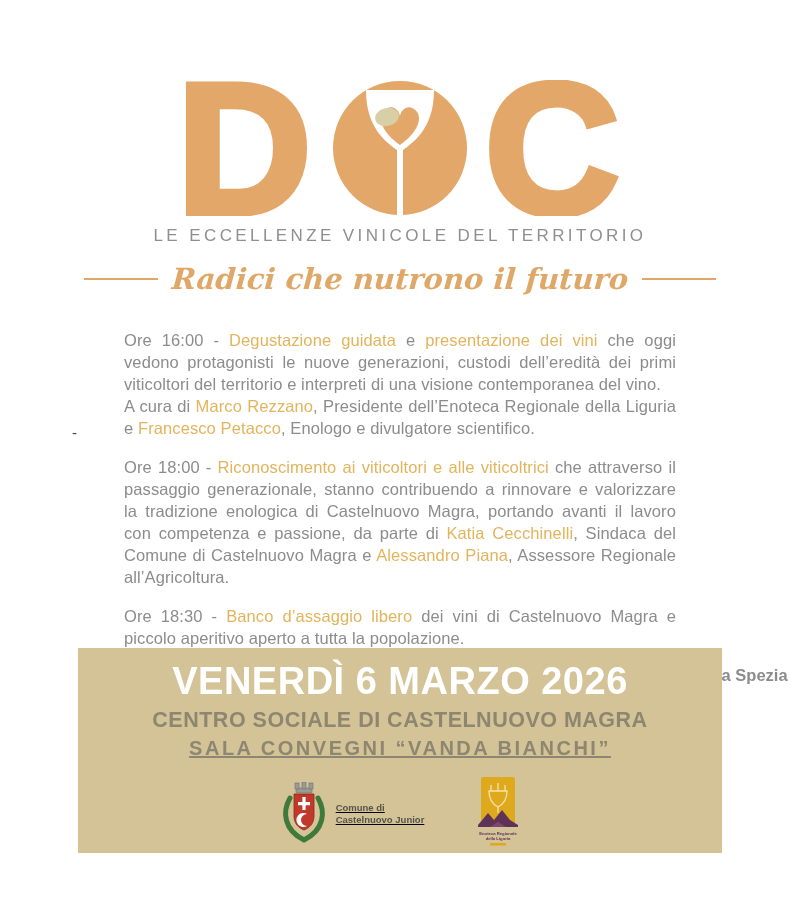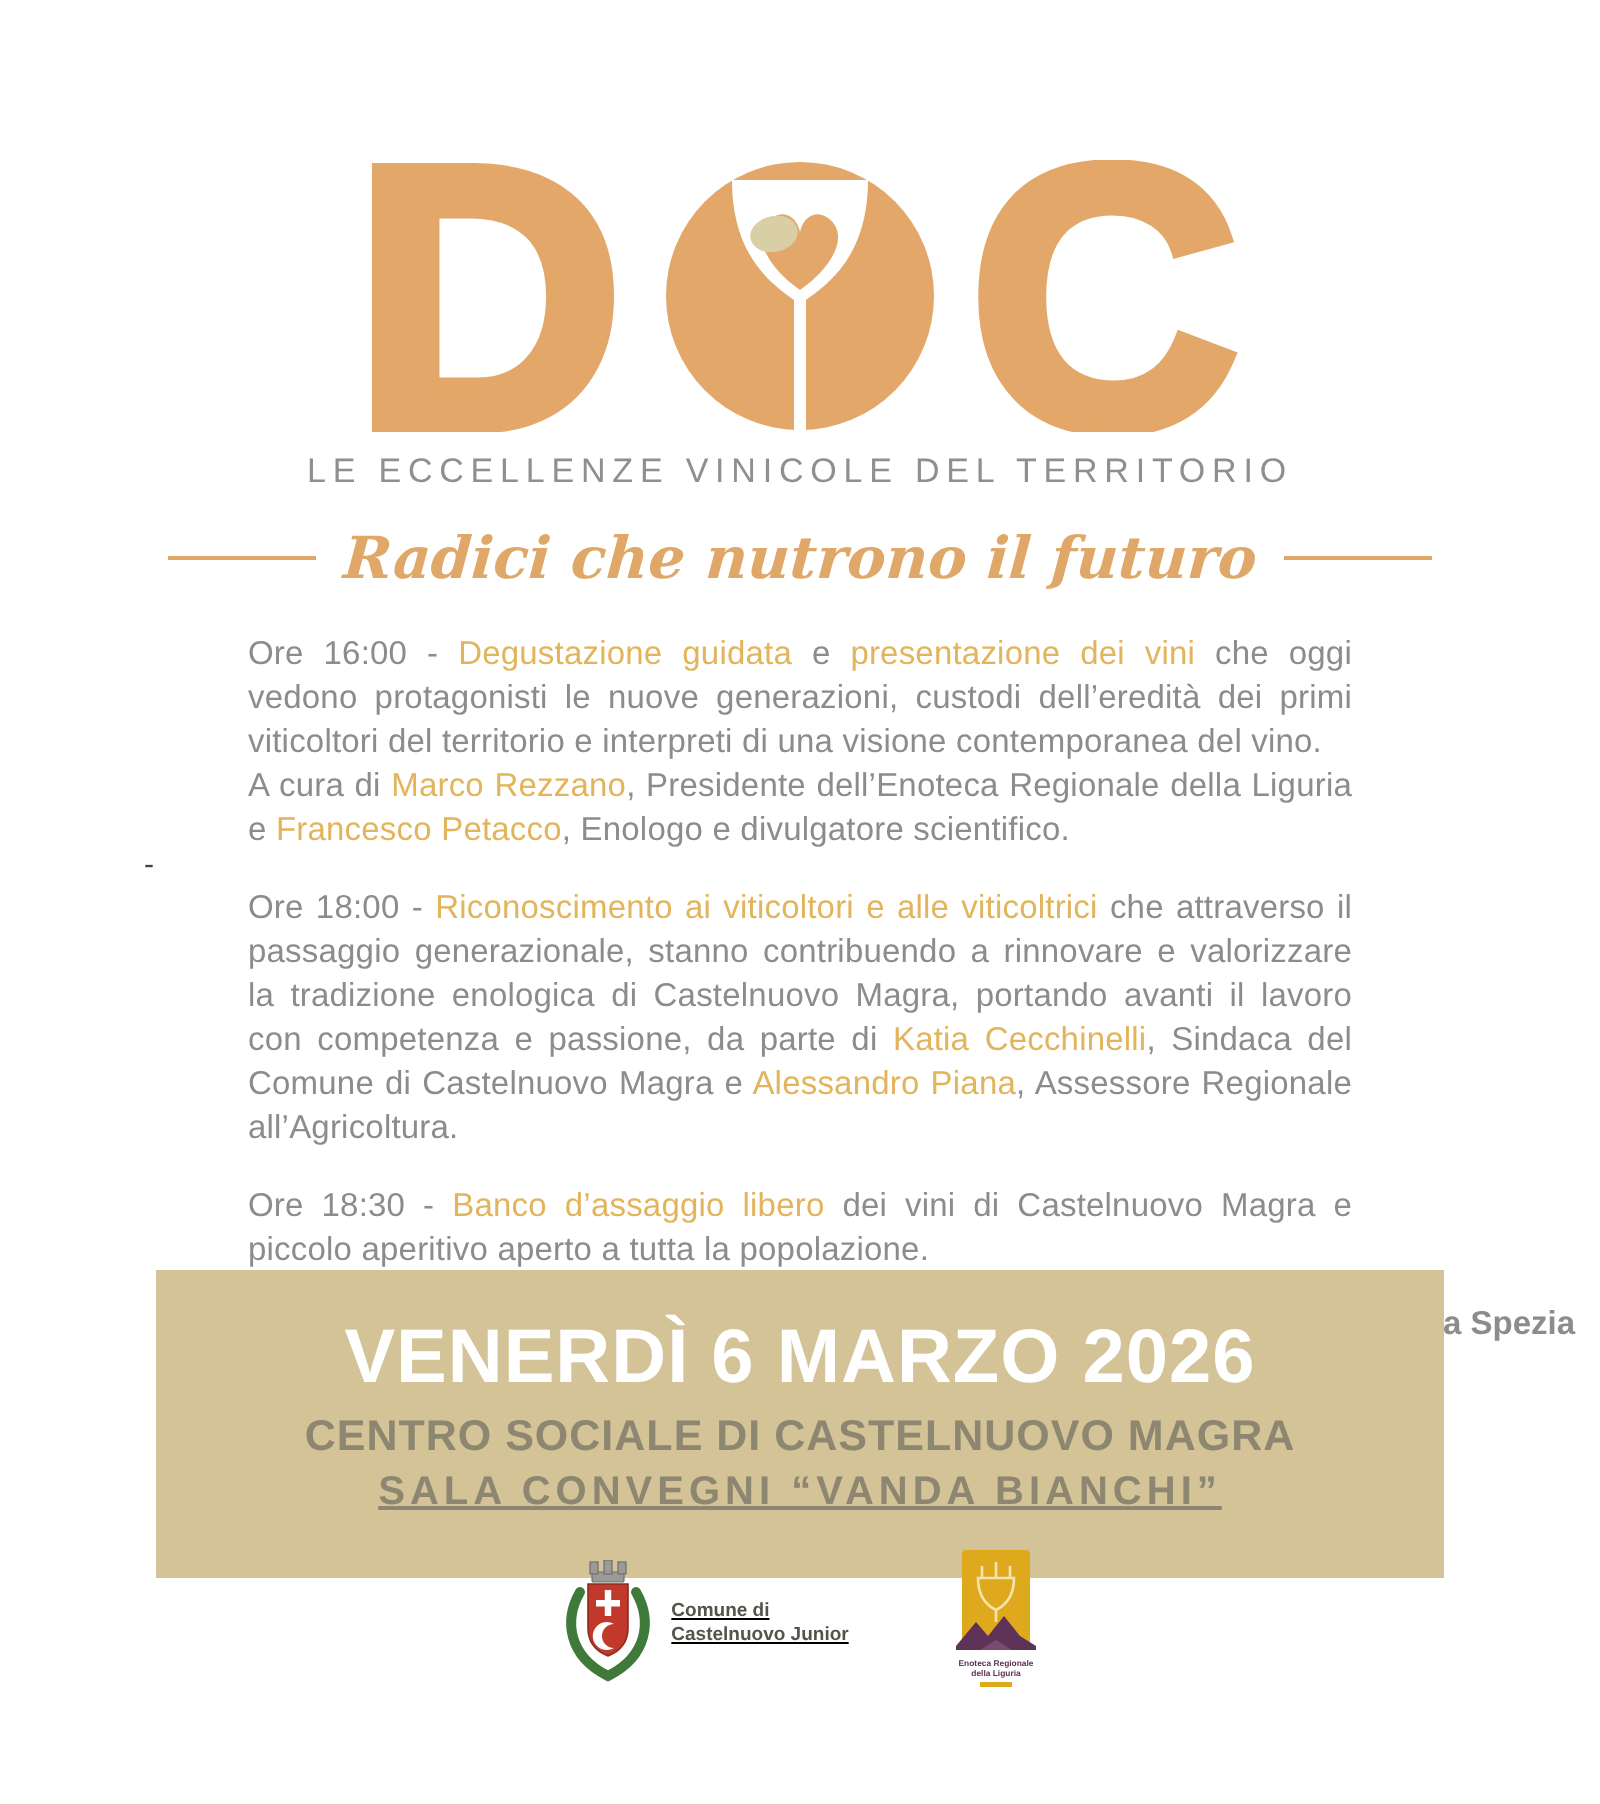--- a/index.html
+++ b/index.html
@@ -41,21 +41,21 @@
     font-family: "DejaVu Serif", serif;
     font-style: italic;
     font-weight: bold;
     font-size: 29px;
     color: #dfa868;
     transform: skewX(-4deg);
     white-space: nowrap;
   }
 
   
-  .content { width: 552px; margin: 20px auto 0 auto; }
+  .content { width: 552px; margin: 33px auto 0 auto; }
   .para {
     font-size: 16.5px;
     line-height: 22px;
     color: #8c8c8c;
     text-align: justify;
     margin-bottom: 17px;
     letter-spacing: 0.1px;
   }
   .para .hl { color: #e2b45c; }
   .note-line {
@@ -63,25 +63,25 @@
     font-weight: bold;
     color: #8c8c8c;
     text-align: center;
     margin-top: 5px;
     white-space: nowrap;
   }
 
   
   .banner {
     position: absolute;
-    left: 78px; top: 635px;
-    width: 644px; height: 154px;
+    left: 78px; top: 648px;
+    width: 644px; height: 205px;
     background: #d3c397;
     text-align: center;
-    padding-top: 24px;
+    padding-top: 13px;
   }
   .banner-date {
     color: #ffffff;
     font-weight: bold;
     font-size: 38px;
     letter-spacing: 0.5px;
     line-height: 1.1;
   }
   .banner-venue {
     margin-top: 5px;

